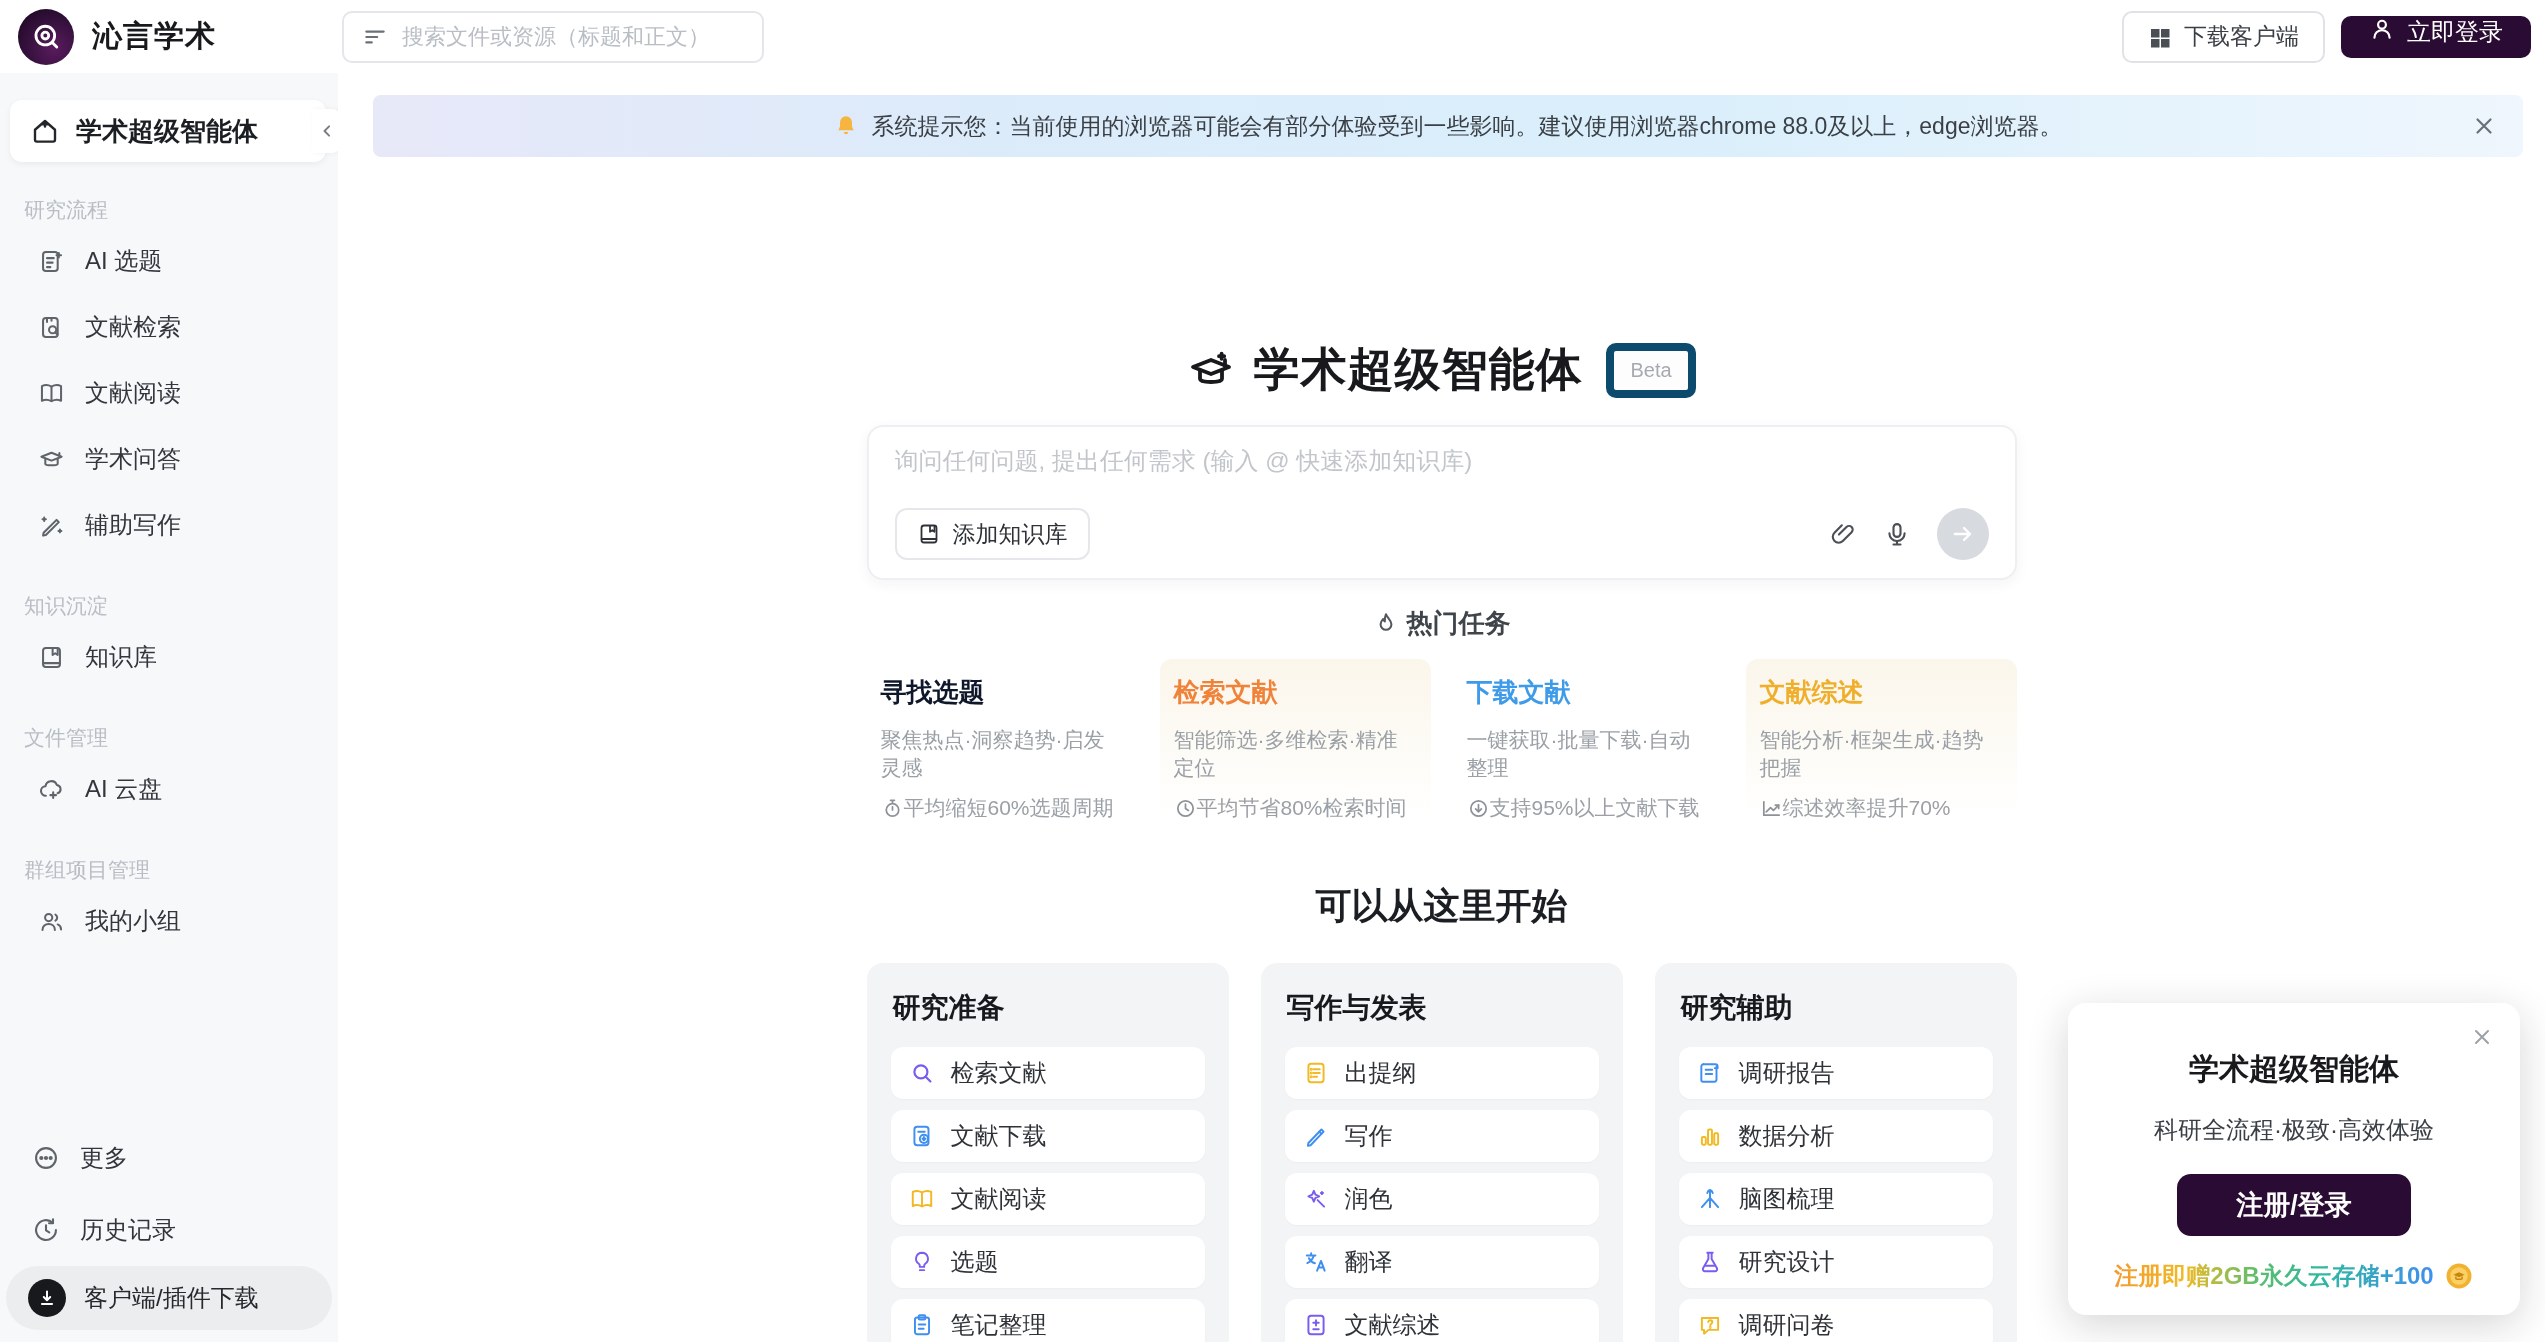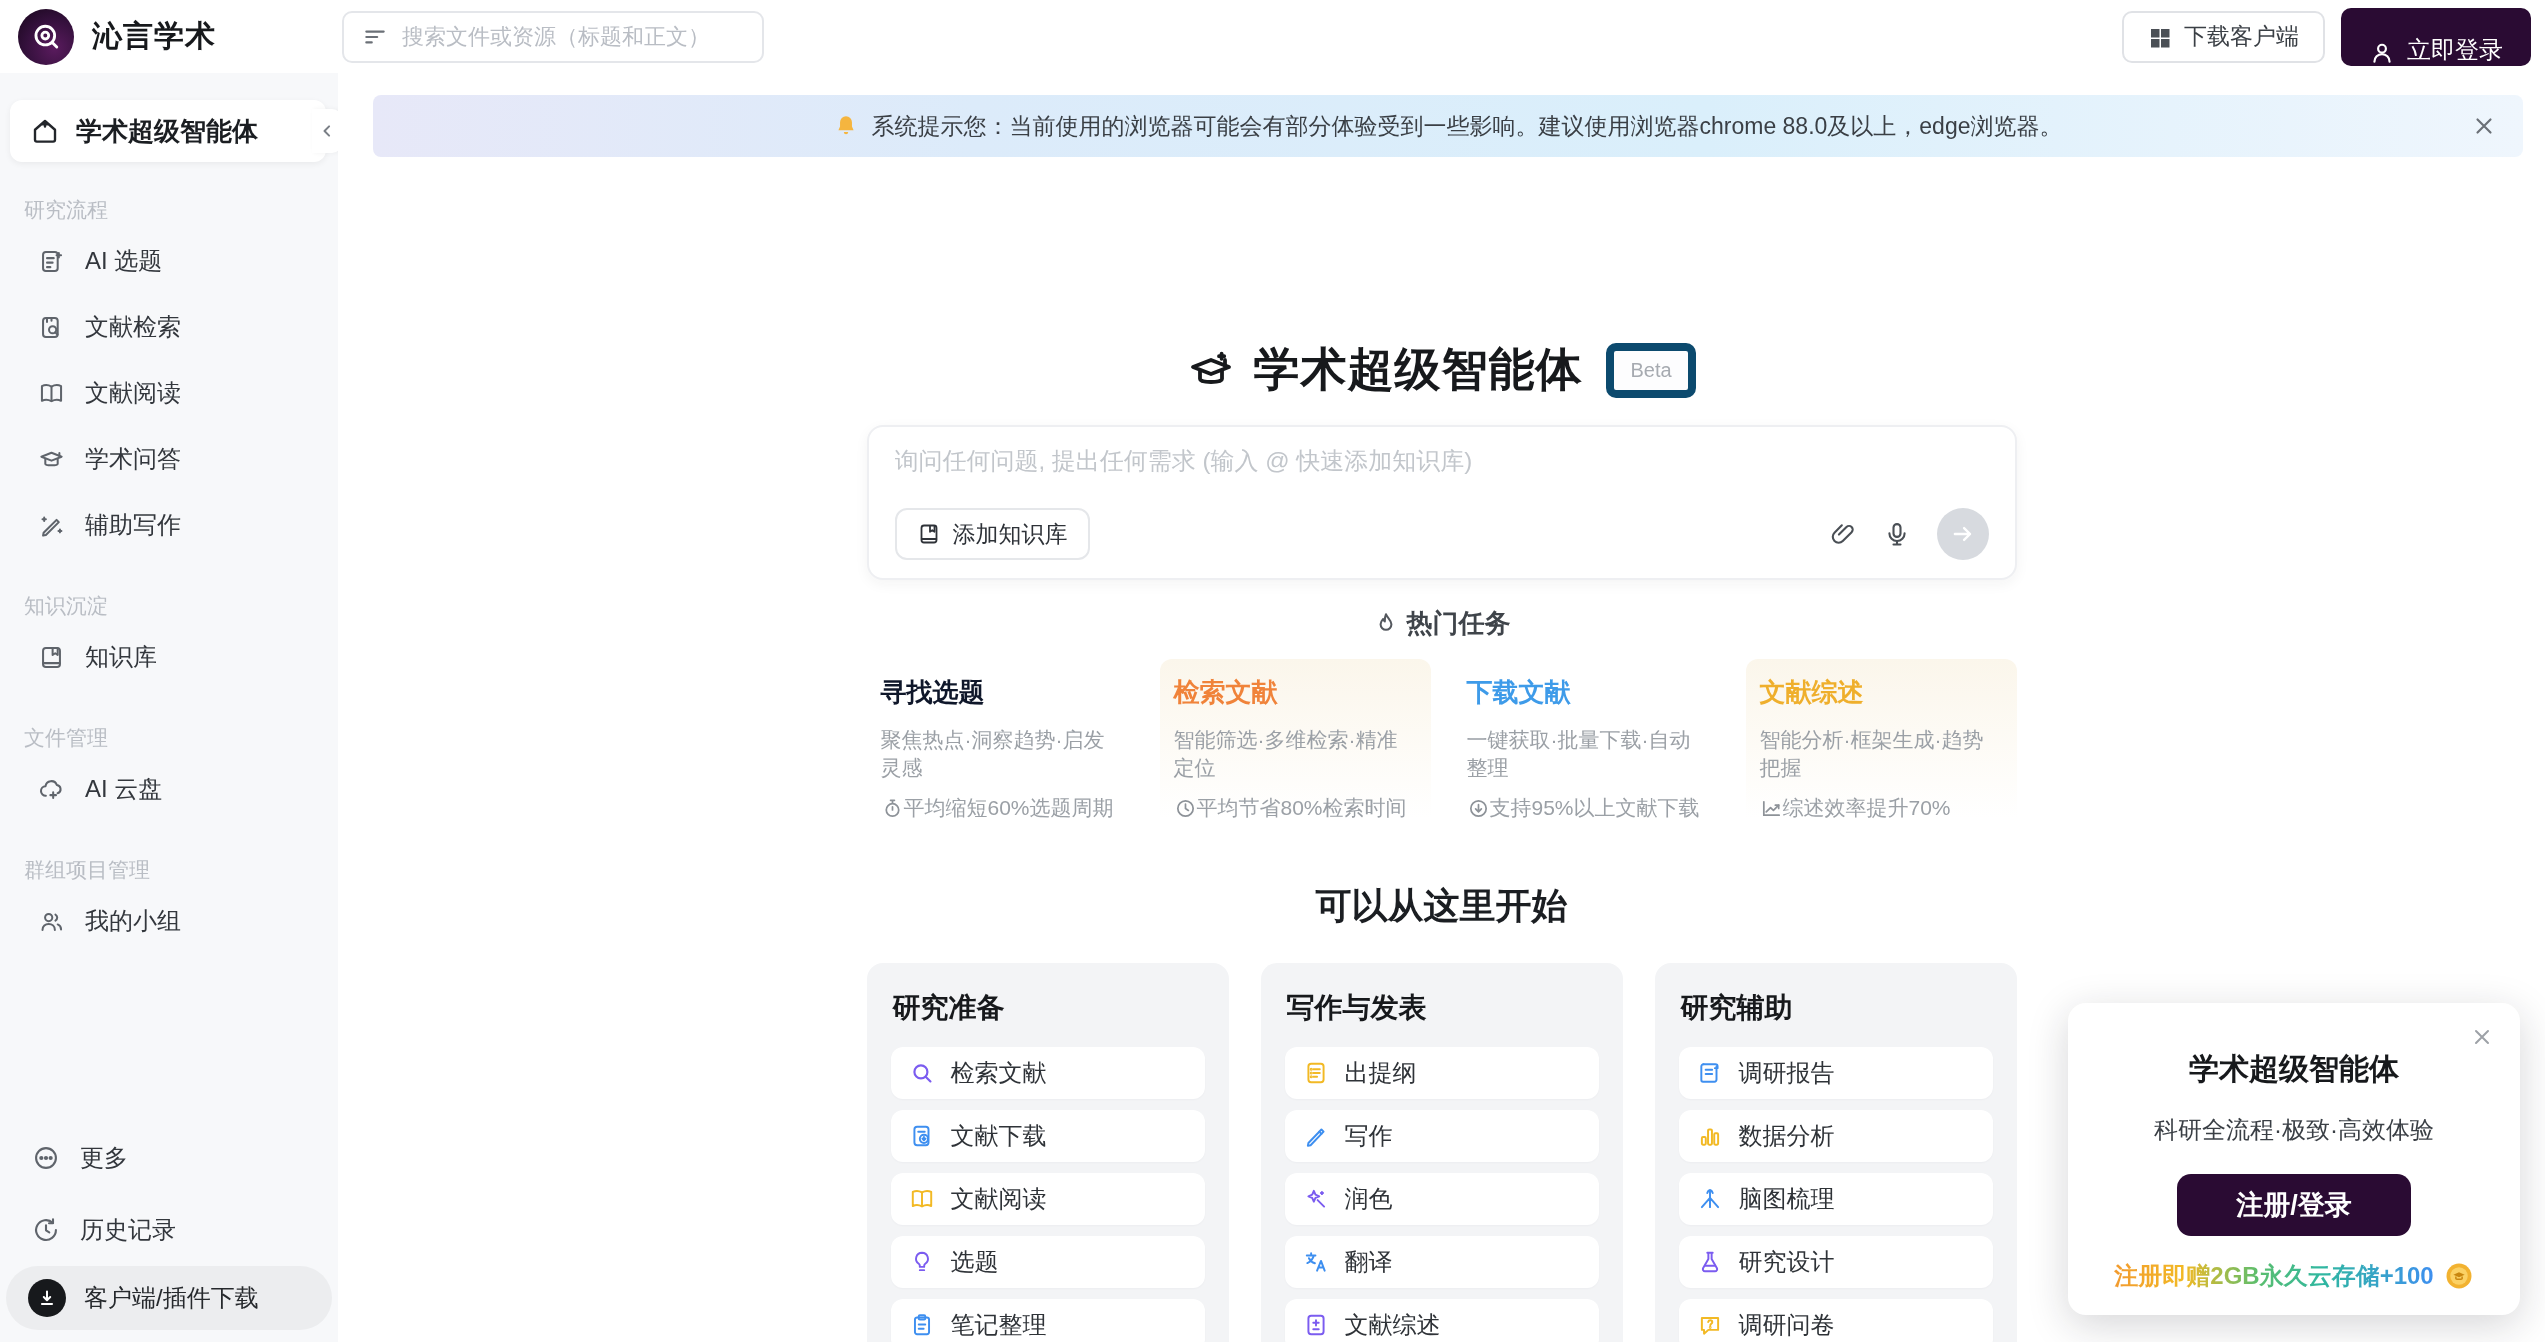--- a/index.html
+++ b/index.html
@@ -14,21 +14,21 @@
   
   .topbar { position:absolute; top:0; left:0; right:0; height:73px; background:#fff; display:flex; align-items:center; z-index:5; }
   .brand { display:flex; align-items:center; gap:18px; padding-left:18px; width:338px; }
   .logo { width:56px; height:56px; border-radius:50%; background:radial-gradient(circle at 65% 70%, #5A1B5E 0%, #33103B 55%, #160619 100%); display:flex; align-items:center; justify-content:center; }
   .brand-name { font-size:30px; font-weight:bold; color:#17191C; letter-spacing:1px; }
   .search-box { margin-left:4px; width:422px; height:52px; border:2px solid #E4E6EA; border-radius:10px; display:flex; align-items:center; gap:14px; padding:0 18px; background:#fff; }
   .search-box input { border:none; outline:none; font-size:22px; color:#33373D; width:100%; background:transparent; font-family:inherit; }
   .search-box input::placeholder { color:#B9BDC4; }
   .topbar-right { margin-left:auto; display:flex; align-items:center; gap:16px; padding-right:14px; }
   .btn-download-client { height:52px; border:2px solid #E0E2E6; background:#fff; border-radius:10px; display:flex; align-items:center; gap:12px; padding:0 24px; font-size:23px; color:#3A3F45; cursor:pointer; }
-  .btn-login { height:58px; background:#2A0B33; border:none; border-radius:10px; display:flex; align-items:flex-end; gap:12px; padding:0 28px; font-size:24px; color:#fff; cursor:pointer; }
+  .btn-login { height:42px; background:#2A0B33; border:none; border-radius:10px; display:flex; align-items:flex-start; gap:12px; padding:0 28px; font-size:24px; color:#fff; cursor:pointer; }
 
   
   .sidebar { position:absolute; top:73px; left:0; bottom:0; width:338px; background:#F7F8FA; }
   .active-card { position:relative; margin:27px 12px 0 10px; height:62px; background:#fff; border-radius:12px; display:flex; align-items:center; gap:16px; padding:0 20px; font-size:26px; font-weight:bold; color:#1B1E22; box-shadow:0 2px 6px rgba(0,0,0,0.06); cursor:pointer; }
   .collapse-tab { position:absolute; right:-16px; top:9px; width:30px; height:44px; background:#fff; border-radius:0 10px 10px 0; display:flex; align-items:center; justify-content:center; color:#7A7F86; box-shadow:2px 0 5px rgba(0,0,0,0.05); cursor:pointer; }
   .side-label { padding:0 24px; margin-top:34px; margin-bottom:4px; font-size:21px; color:#B9BDC4; }
   .side-item { display:flex; align-items:center; gap:20px; height:66px; padding:0 24px 0 38px; font-size:24px; color:#33373D; cursor:pointer; }
   .side-item .ico { color:#5F646B; }
   .sidebar-footer { position:absolute; left:6px; right:6px; bottom:12px; }
   .side-item.footer-item { padding-left:26px; height:72px; }

